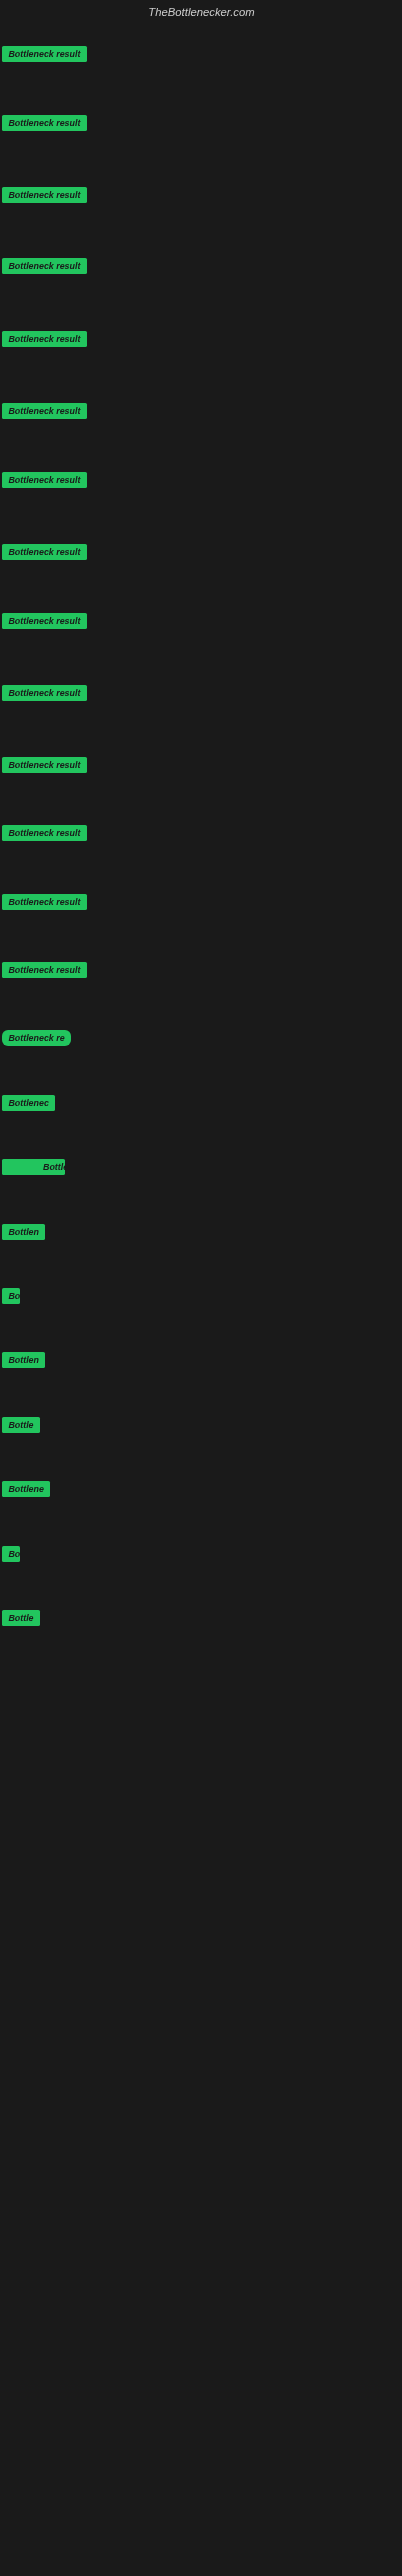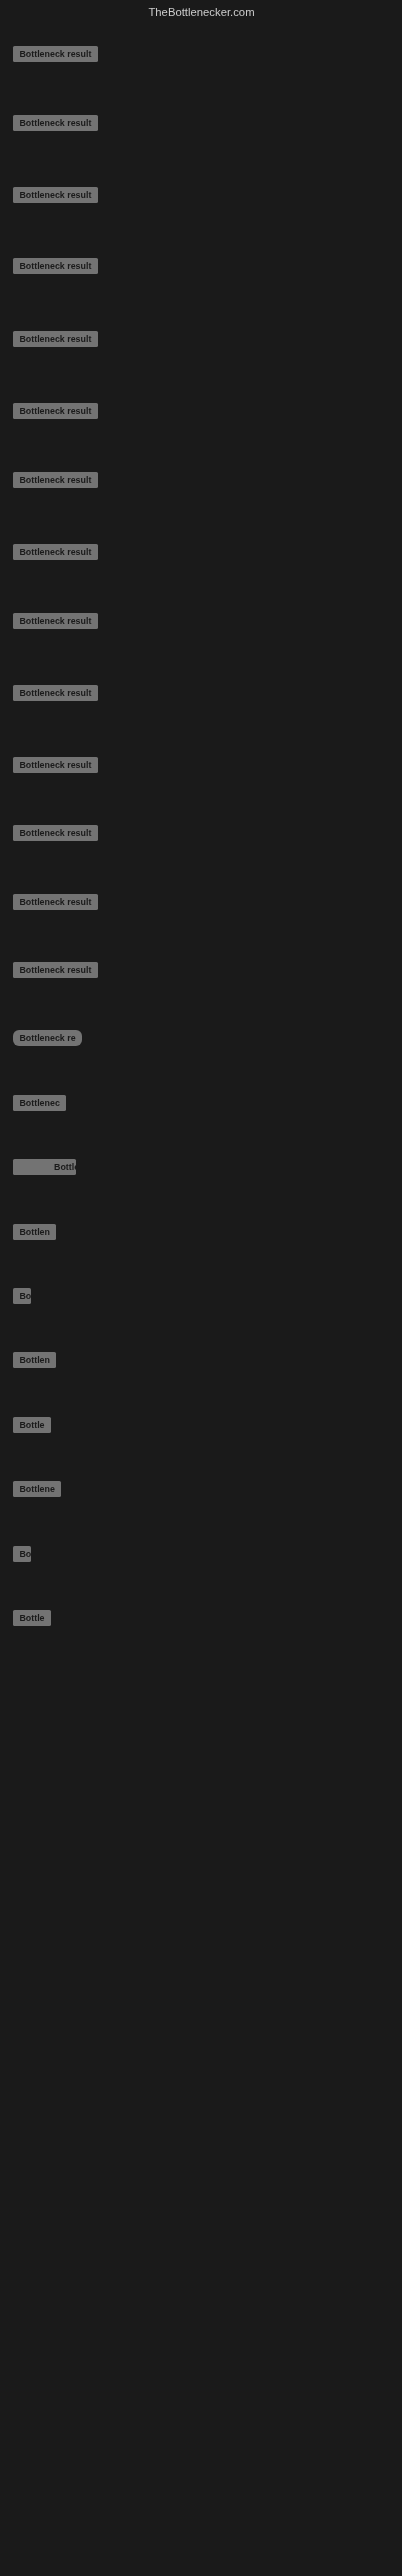--- a/index.html
+++ b/index.html
@@ -1,18 +1,19 @@
 <!DOCTYPE html>
 <html style="font-size:13px"><head>
   <meta charset="utf-8">
   <style>
     * {
       margin: 0;
       padding: 0;
       box-sizing: border-box;
+      font-style: italic;
     }
 
     body {
       width: 403px;
       min-height: 2576px;
       background-color: #1a1a1a;
       font-family: Arial, sans-serif;
       position: relative;
     }
 
@@ -21,29 +22,29 @@
       color: #cccccc;
       font-size: 11.3px;
       padding: 6.4px 0;
       position: absolute;
       top: 0;
       left: 0;
       right: 0;
     }
 
     .bottleneck-badge {
-      background-color: #737373;
+      background-color: #22c55e;
       color: #1a1a1a;
       font-size: 8.9px;
       font-weight: bold;
       padding: 3.2px 6.4px;
       display: inline-block;
       border-radius: 1.6px;
       position: absolute;
-      left: 13px;
+      left: 2px;
       white-space: nowrap;
       overflow: hidden;
     }
   </style>
 </head>
 <body>
 
 <div class="site-title">TheBottlenecker.com</div>
 
 <div id="badges-container" style="position:relative; width:403px; height:2576px;">

